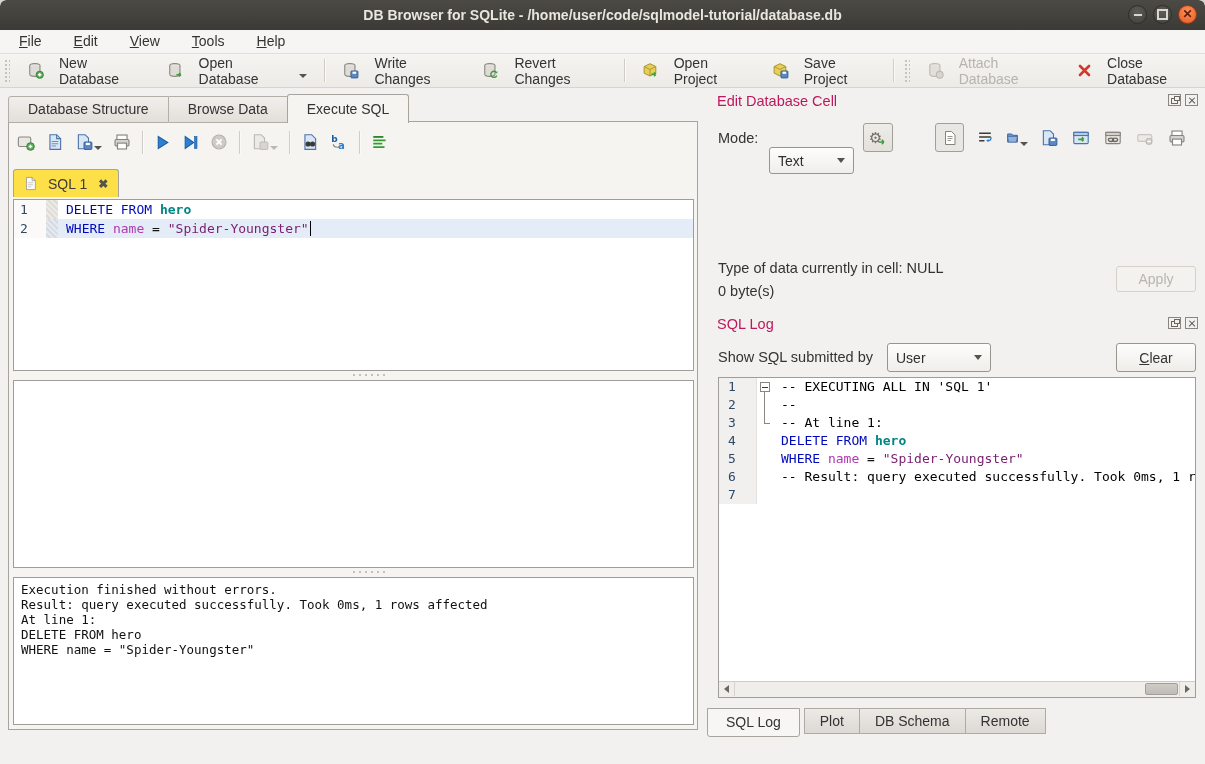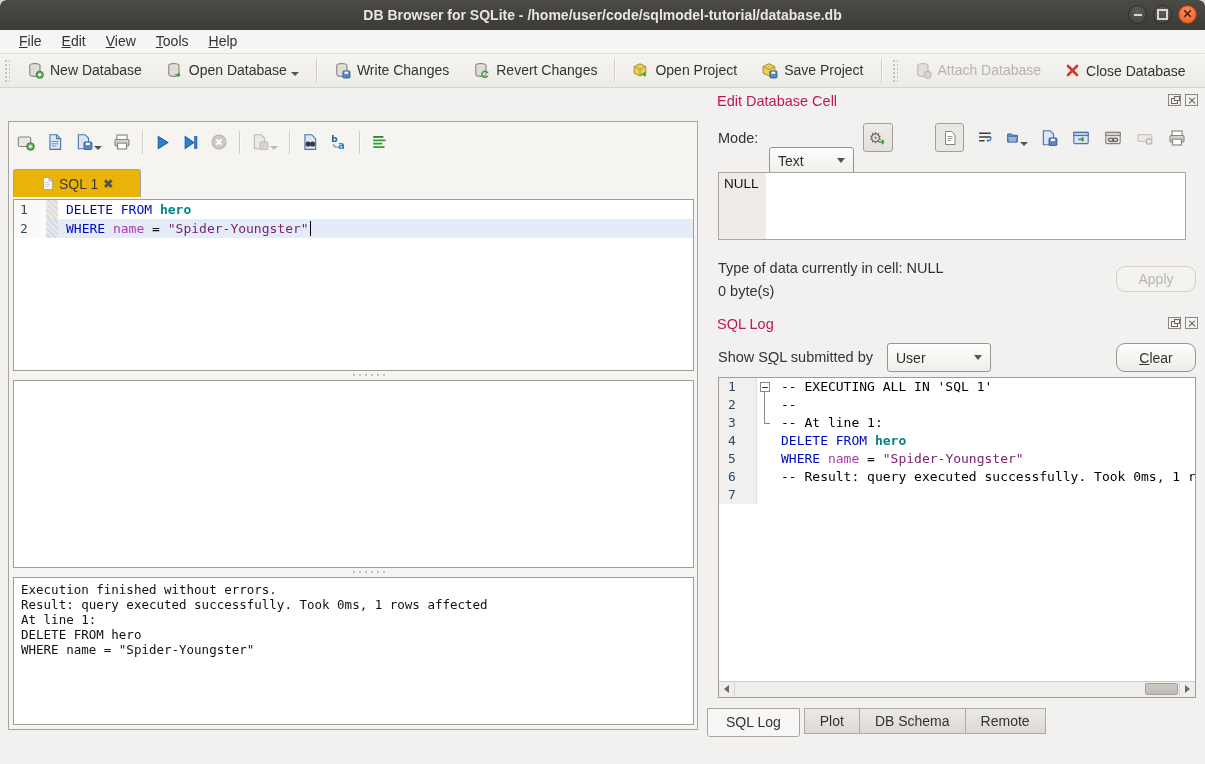--- a/index.html
+++ b/index.html
@@ -12,49 +12,49 @@
     color:#e9e6e0;font-size:14px;font-weight:bold;}
   .winbtns{position:absolute;right:8px;top:5px;display:flex;gap:6px;}
   .wbtn{width:19px;height:19px;border-radius:50%;display:flex;align-items:center;justify-content:center;
     background:radial-gradient(circle at 50% 35%,#5d5c56,#413f3b);border:1px solid #302f2b;box-sizing:border-box;}
   .wbtn .bar{width:8px;height:2px;background:#d9d6d0;}
   .wbtn .sq{width:7px;height:7px;border:2px solid #d9d6d0;}
   .wbtn.close{background:radial-gradient(circle at 50% 35%,#f9935f,#e9581f);border-color:#a33a10;}
   .wbtn.close .x{color:#5e1d07;font-size:12px;font-weight:bold;line-height:1;margin-top:-1px;}
   
   .menubar{position:absolute;left:0;top:30px;width:1205px;height:23px;background:#f6f5f3;
-    display:flex;align-items:center;padding-left:10px;box-sizing:border-box;gap:2px;}
+    display:flex;align-items:center;padding-left:10px;box-sizing:border-box;gap:14px;}
   .menu-item{padding:0 9px;font-size:14px;line-height:23px;color:#333;}
   
   .toolbar{position:absolute;left:0;top:53px;width:1205px;height:35px;
     background:linear-gradient(#f6f4f1,#ecebe7);border-top:1px solid #e2e0db;border-bottom:1px solid #d7d4cf;
     display:flex;align-items:center;gap:10px;padding-left:4px;box-sizing:border-box;}
   .grip{width:6px;height:24px;background:radial-gradient(circle,#c6c3bd 1px,transparent 1.3px);background-size:4px 4px;flex:none;}
   .tsep{width:1px;height:23px;background:#d0cdc8;box-shadow:1px 0 0 #fbfaf8;flex:none;}
-  .tbtn{display:flex;gap:6px;padding:3px 7px;font-size:14px;color:#333;border-radius:3px;}
+  .tbtn{display:flex;align-items:center;gap:15px;padding:3px 7px;font-size:14px;color:#333;border-radius:3px;}
   .tbtn.disabled{color:#b7b4af;}
   .tbtn svg{flex:none;}
   .dcaret{width:0;height:0;border-left:4px solid transparent;border-right:4px solid transparent;
     border-top:5px solid #55534e;display:inline-block;}
   .tbtn .dcaret{margin-left:-2px;margin-top:10px;border-top-width:4px;}
   
   .main-tabs{position:absolute;left:8px;top:94px;display:flex;align-items:flex-end;z-index:3;}
   .mtab{font-size:14px;padding:0 19px;height:25px;line-height:25px;
     background:linear-gradient(#f1efec,#e2dfda);border:1px solid #b2afa9;border-left:none;color:#333;}
   .mtab:first-child{border-left:1px solid #b2afa9;border-top-left-radius:3px;}
   .mtab.active{background:#f5f4f1;height:28px;line-height:28px;border:1px solid #a7a49e;border-bottom:none;
     border-top-left-radius:3px;border-top-right-radius:3px;margin-left:-1px;}
   
   .left-frame{position:absolute;left:8px;top:121px;width:690px;height:609px;background:#f5f4f1;
     border:1px solid #a7a49e;box-sizing:border-box;z-index:2;}
   .sqltoolbar{position:absolute;left:8px;top:7px;height:26px;display:flex;align-items:center;gap:11px;}
   .sqltoolbar .it{display:flex;align-items:center;}
   .subtabbar{position:absolute;left:4px;top:47px;display:flex;}
-  .subtab{display:flex;align-items:center;gap:5px;background:#eab308;border:1px solid #a7a49e;border-bottom:none;
-    border-top-left-radius:3px;border-top-right-radius:3px;height:27px;padding:0 27px;font-size:14px;}
+  .subtab{display:flex;align-items:center;gap:11px;background:#fde047;border:1px solid #a7a49e;border-bottom:none;
+    border-top-left-radius:3px;border-top-right-radius:3px;height:27px;padding:0 10px;font-size:14px;}
   .subtab .tclose{color:#55534e;font-weight:bold;font-size:12px;}
   
   .codebox{position:absolute;background:#fff;border:1px solid #a09d98;box-sizing:border-box;overflow:hidden;
     font-family:"DejaVu Sans Mono",monospace;font-size:13px;}
   .editorbox{left:4px;top:77px;width:681px;height:172px;}
   .resultsbox{left:4px;top:258px;width:681px;height:188px;background:#fff;border:1px solid #a09d98;position:absolute;box-sizing:border-box;}
   .execbox{left:4px;top:455px;width:681px;height:148px;}
   .code-row{display:flex;height:19px;line-height:19px;white-space:pre;}
   .lg .code-row{height:18px;line-height:18px;}
   .ln{flex:none;color:#2f4a66;}
@@ -90,21 +90,21 @@
   .dkbtn.float::before{content:"";position:absolute;left:2px;top:3px;width:5px;height:4px;border:1px solid #6b6862;}
   .dkbtn.float::after{content:"";position:absolute;left:5px;top:1px;width:4px;height:3px;border:1px solid #6b6862;background:#f2f1ee;}
   .dkbtn.close::before,.dkbtn.close::after{content:"";position:absolute;left:1.5px;top:4.5px;width:8px;height:1.4px;background:#55534e;}
   .dkbtn.close::before{transform:rotate(45deg);}
   .dkbtn.close::after{transform:rotate(-45deg);}
   .label14{font-size:14.5px;color:#333;}
   .combo{display:flex;align-items:center;justify-content:space-between;padding:0 8px;
     border:1px solid #98958f;border-radius:3px;background:linear-gradient(#fdfdfc,#f0eeea);
     font-size:14px;color:#2f2f2f;box-sizing:border-box;position:absolute;}
   .btn{position:absolute;display:flex;align-items:center;justify-content:center;
-    border:1px solid #98958f;border-radius:9px;background:linear-gradient(#fdfdfc,#efede9);
+    border:1px solid #98958f;border-radius:3px;background:linear-gradient(#fdfdfc,#efede9);
     font-size:14px;color:#333;box-sizing:border-box;}
   .btn.disabled{border-color:#d5d2cd;background:#f3f2ef;color:#b9b6b1;}
   .sqbtn{border:1px solid #a29f99;border-radius:3px;background:linear-gradient(#eeece8,#e4e1dc);
     display:flex;align-items:center;justify-content:center;box-sizing:border-box;}
   .icon22{width:22px;height:22px;display:flex;align-items:center;justify-content:center;}
   .cell-editor{position:absolute;left:11px;top:84px;width:468px;height:68px;background:#fff;
     border:1px solid #a9a6a0;box-sizing:border-box;display:flex;}
   .cell-margin{width:47px;background:#efece7;flex:none;}
   .cell-null{position:absolute;left:5px;top:3px;font-size:13.5px;color:#111;}
   .logpane{position:absolute;left:11px;top:289px;width:478px;height:321px;background:#fff;
@@ -230,20 +230,25 @@
       <span>Attach Database</span>
     </div>
     <div class="tbtn">
       <svg width="15" height="15" viewBox="0 0 16 16">
           <path d="M3.2 3.2 12.8 12.8M12.8 3.2 3.2 12.8" stroke="#d5382a" stroke-width="2.8" stroke-linecap="round"></path>
         </svg>
       <span>Close Database</span>
     </div>
   </div>
 
+  <div class="main-tabs">
+    <span class="mtab">Database Structure</span>
+    <span class="mtab">Browse Data</span>
+    <span class="mtab active">Execute SQL</span>
+  </div>
 
   <div class="left-frame">
 
     <div class="sqltoolbar">
       <span class="it">
         <svg width="18" height="18" viewBox="0 0 16 16">
             <rect x="1.2" y="3.6" width="11" height="8.4" rx="1.4" fill="#e9e7e3" stroke="#8a8782"></rect>
             <circle cx="12" cy="12" r="3.4" fill="#58ab58" stroke="#2e7d32" stroke-width=".8"></circle>
             <path d="M12 10.4v3.2M10.4 12h3.2" stroke="#fff" stroke-width="1.2"></path>
           </svg>
@@ -430,24 +435,20 @@
       </span>
       <span class="icon22">
         <svg width="18" height="18" viewBox="0 0 16 16">
             <rect x="3.5" y="1.8" width="9" height="4" fill="#fff" stroke="#87847e"></rect>
             <rect x="1.8" y="5.8" width="12.4" height="5.6" rx="1" fill="#d6d3ce" stroke="#87847e"></rect>
             <rect x="4" y="9" width="8" height="5.2" fill="#fff" stroke="#87847e"></rect>
           </svg>
       </span>
     </div>
 
-    <div class="cell-editor">
-      <div class="cell-margin"></div>
-      <span class="cell-null">NULL</span>
-    </div>
 
     <div class="label14" style="position:absolute;left:11px;top:172px;">Type of data currently in cell: NULL</div>
     <div class="label14" style="position:absolute;left:11px;top:195px;">0 byte(s)</div>
     <div class="btn disabled" style="left:409px;top:178px;width:80px;height:26px;">Apply</div>
 
     <div class="docktitle" style="left:10px;top:228px;">SQL Log</div>
     <div class="dockbtns" style="right:7px;top:229px;">
       <span class="dkbtn float"></span>
       <span class="dkbtn close"></span>
     </div>

